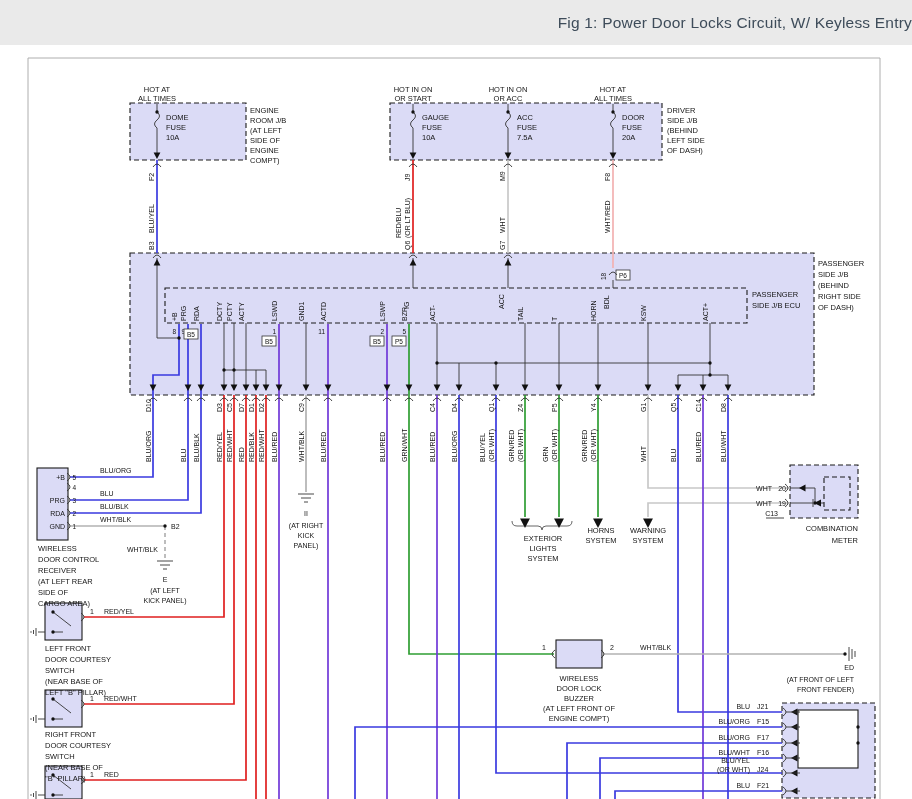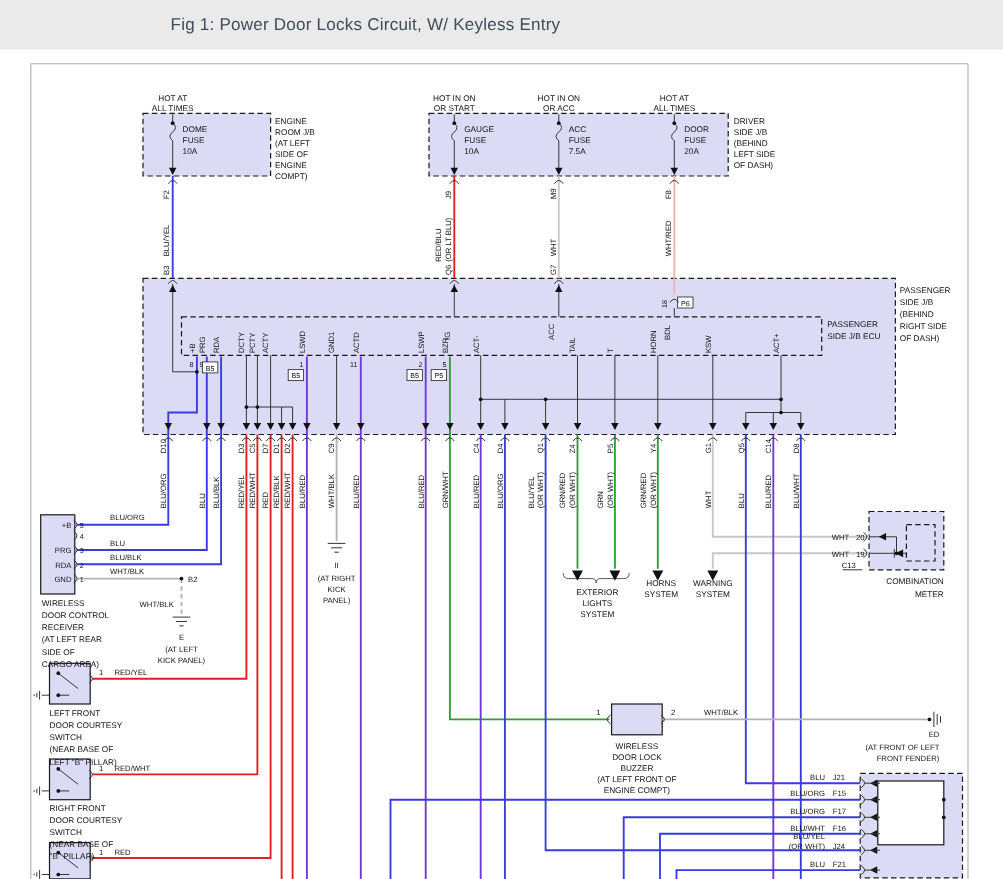--- a/index.html
+++ b/index.html
@@ -1,17 +1,17 @@
 <!DOCTYPE html>
 <html><head>
 <meta charset="utf-8">
 <style>
   html,body{margin:0;padding:0;background:#fff;}
   .stage{position:relative;width:912px;height:799px;background:#ffffff;overflow:hidden;
-         font-family:"Liberation Sans",sans-serif;}
+         font-family:"Liberation Sans",sans-serif;text-align:right;}
   .hdr{position:absolute;left:0;top:0;width:912px;height:45px;background:#eaeaea;}
   .hdr span{display:inline-block;margin-left:155px;line-height:45px;font-size:15.5px;
             color:#3e4c5a;letter-spacing:.2px;}
   svg{position:absolute;left:0;top:45px;}
   svg text{font-family:"Liberation Sans",sans-serif;}
 </style>
 </head>
 <body>
 
 <div class="stage">

